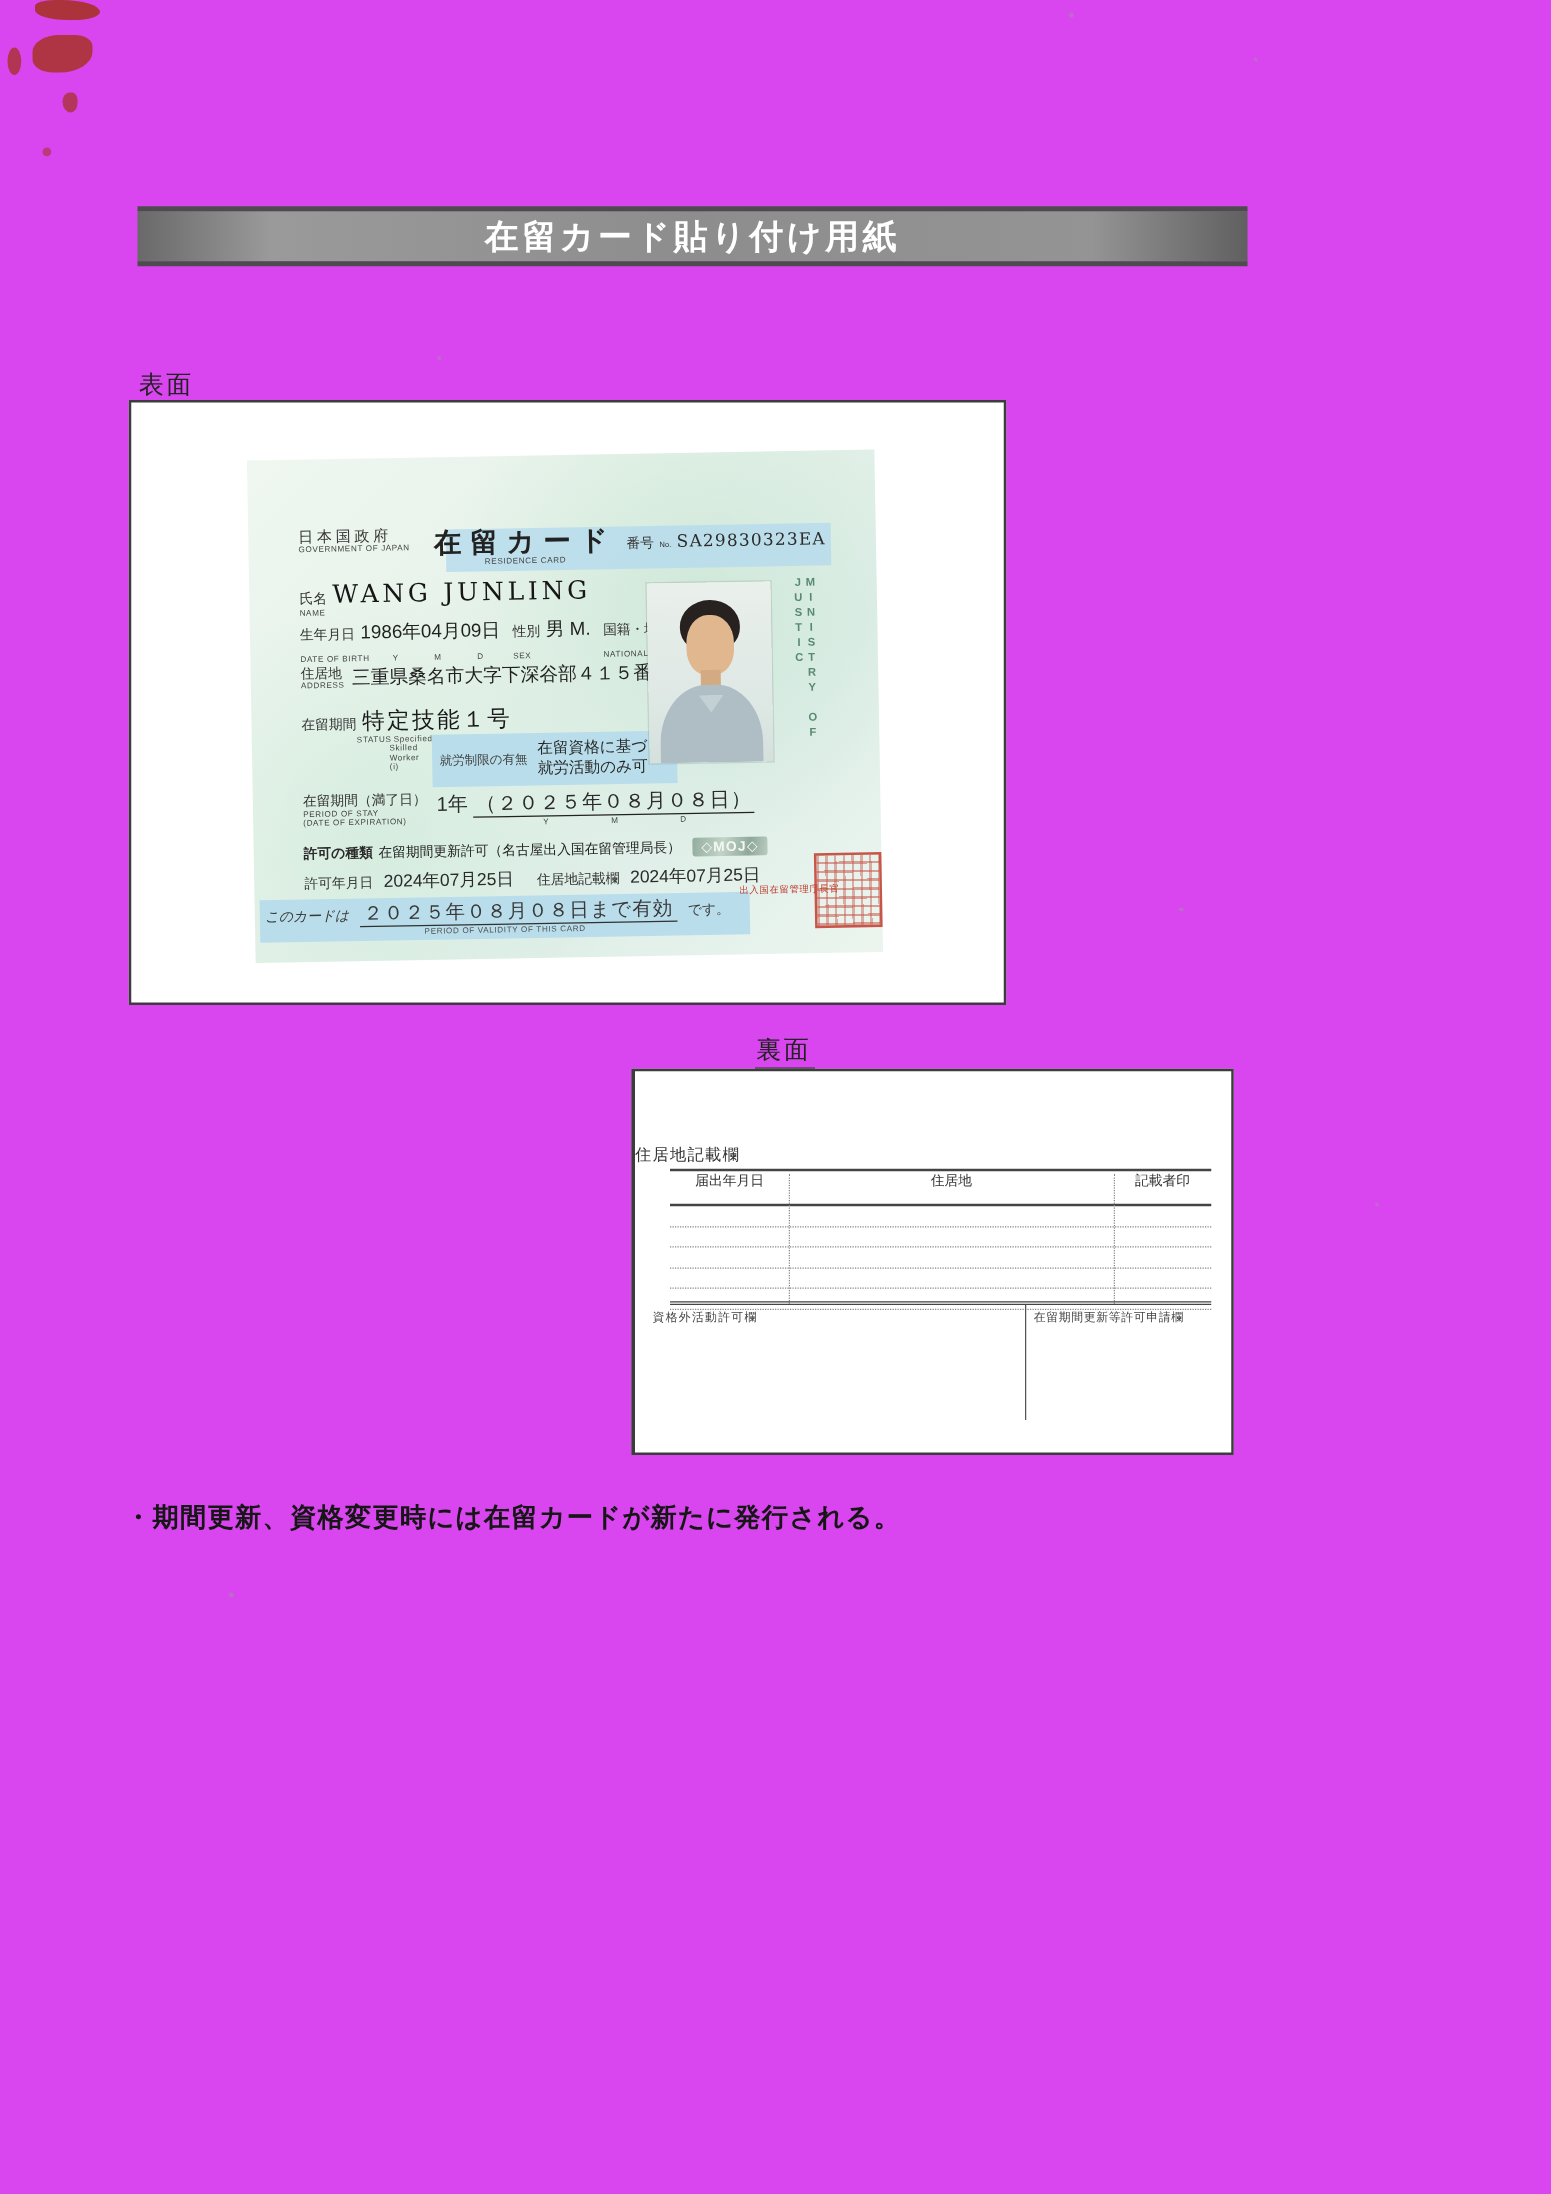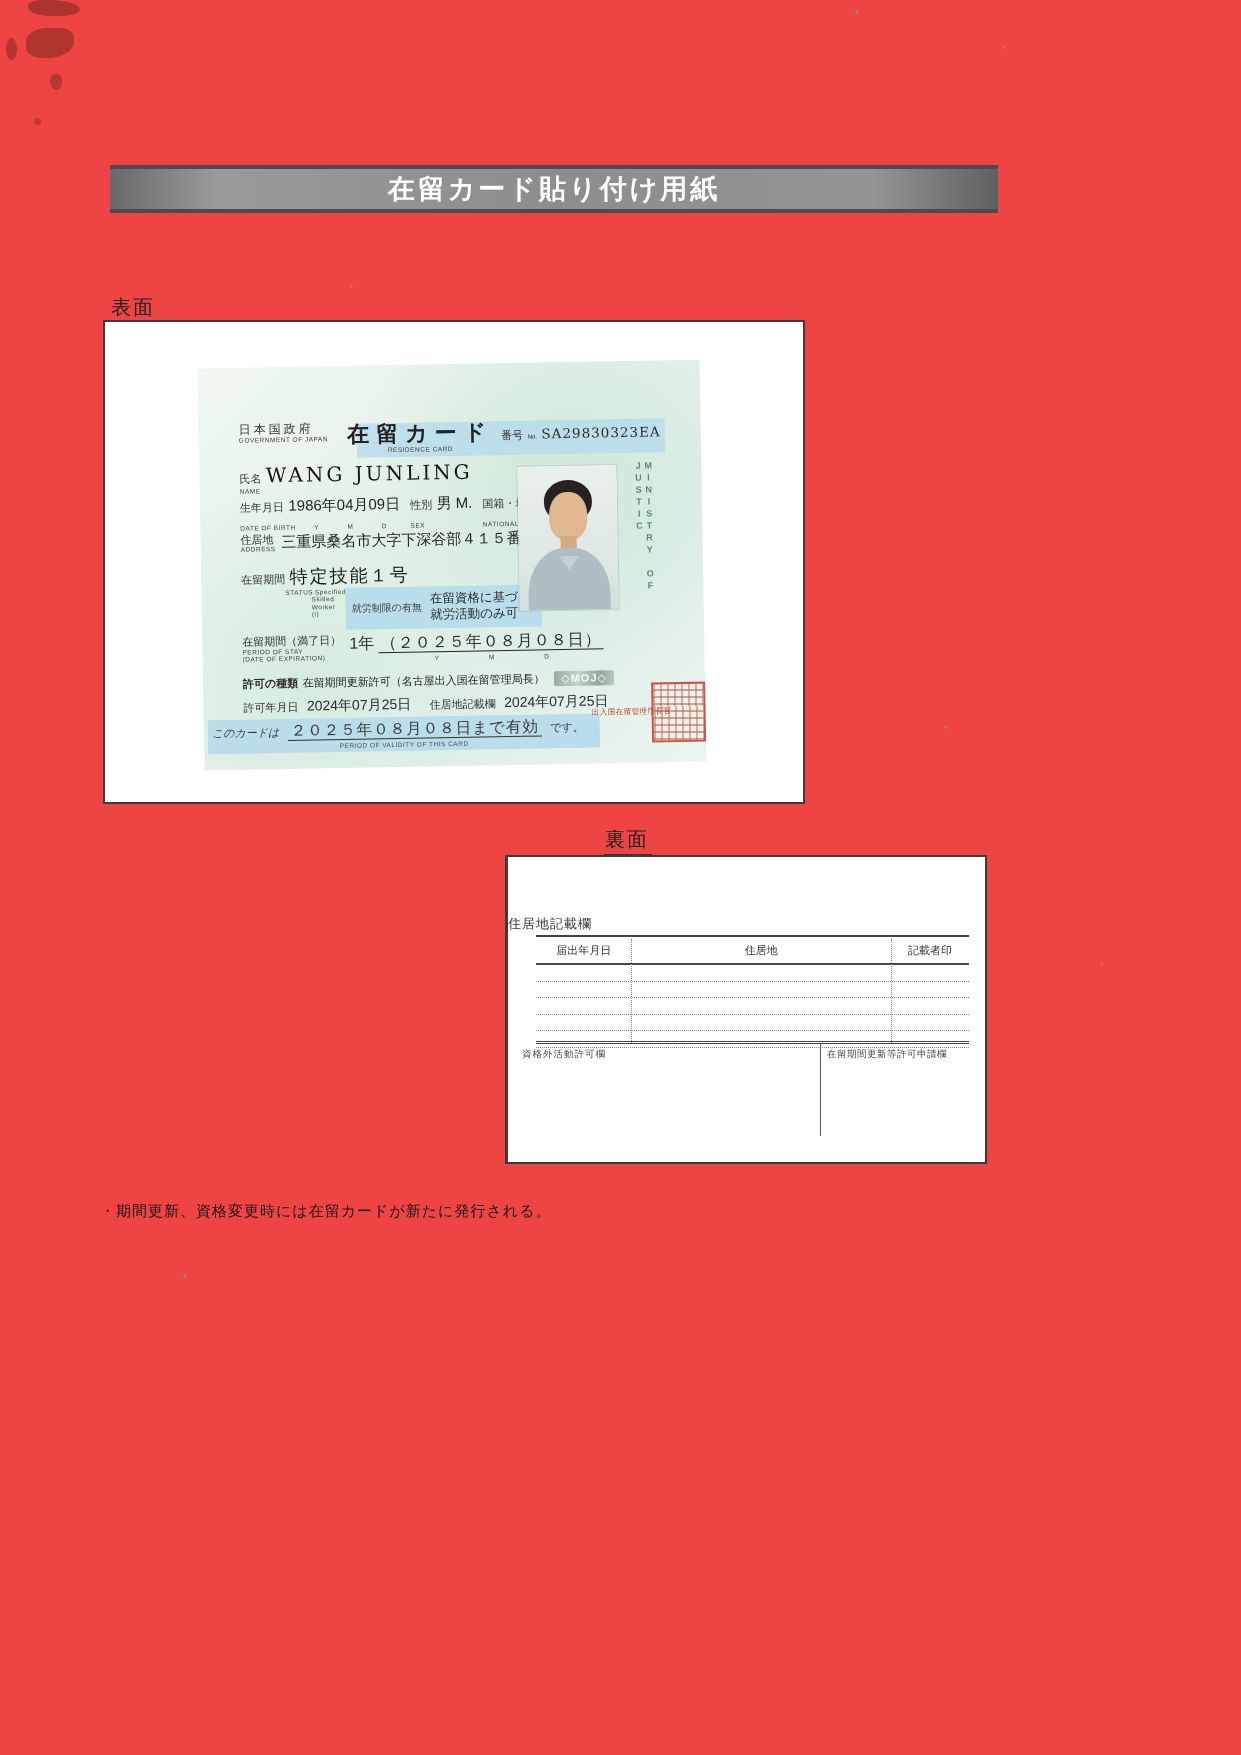--- a/index.html
+++ b/index.html
@@ -4,21 +4,21 @@
 <style>
   html,body{margin:0;padding:0;}
   body{
     width:1241px;height:1755px;
     background:#ffffff;
     font-family:"Liberation Sans","DejaVu Sans",sans-serif;
     color:#1d1d1d;
     position:relative;
     overflow:hidden;
   }
-  .page{position:absolute;inset:0;background:#ef4444;}
+  .page{position:absolute;inset:0;background:#d946ef;}
 
   
   .artifact{position:absolute;background:#a8322c;}
   .a1{left:28px;top:0;width:52px;height:16px;border-radius:30% 60% 40% 50%;opacity:.92;}
   .a2{left:26px;top:28px;width:48px;height:30px;border-radius:45% 30% 55% 35%;opacity:.88;}
   .a3{left:6px;top:38px;width:11px;height:22px;border-radius:50%;opacity:.8;}
   .a4{left:50px;top:74px;width:12px;height:16px;border-radius:50% 40% 50% 60%;opacity:.75;}
   .a5{left:34px;top:118px;width:7px;height:7px;border-radius:50%;opacity:.6;}
   .speck{position:absolute;background:#9a9a9a;border-radius:50%;opacity:.45;}
   .s1{left:855px;top:10px;width:4px;height:4px;}
@@ -143,37 +143,37 @@
   }
 
   
   .back-box{
     position:absolute;left:505px;top:855px;width:477px;height:305px;
     border:2px solid #3c3c3c;border-left-width:3px;background:#fff;
   }
   .back-title{position:absolute;left:0;right:0;top:58px;text-align:left;font-size:13px;color:#333;letter-spacing:1px;}
   .back-table{position:absolute;left:28px;right:16px;top:78px;height:106px;}
   .bt-header{
-    display:flex;align-items:center;height:26px;
+    display:flex;height:26px;
     border-top:2px solid #444;border-bottom:2px solid #444;
   }
   .bt-cell{text-align:center;font-size:11px;color:#333;}
   .c1{width:22%;}.c2{width:60%;}.c3{width:18%;}
   .bt-body{position:relative;height:78px;}
   .bt-row{height:15.5px;border-bottom:1px dotted #888;}
   .bt-vline{position:absolute;top:-26px;bottom:0;border-left:1px dotted #888;}
   .v1{left:22%;}.v2{left:82%;}
   .back-divider{position:absolute;left:28px;right:16px;top:184px;border-top:3px double #444;}
   .back-bottom{position:absolute;left:28px;right:18px;top:187px;height:94px;}
   .bb-vline{position:absolute;left:66%;top:0;height:92px;border-left:1.5px solid #555;}
   .bb-left{position:absolute;left:-14px;top:4px;font-size:9.5px;color:#444;letter-spacing:1px;}
   .bb-right{position:absolute;left:67.5%;top:4px;font-size:9.5px;color:#444;letter-spacing:.5px;white-space:nowrap;}
 
   
-  .notes{position:absolute;left:100px;top:1200px;font-size:15px;font-weight:400;color:#161616;line-height:1.45;letter-spacing:1px;text-align:center;}
+  .notes{position:absolute;left:100px;top:1200px;font-size:21px;font-weight:700;color:#161616;line-height:1.45;letter-spacing:1px;text-align:center;}
 </style>
 </head>
 <body>
 
 <div class="page">
 
   <div class="artifact a1"></div>
   <div class="artifact a2"></div>
   <div class="artifact a3"></div>
   <div class="artifact a4"></div>

